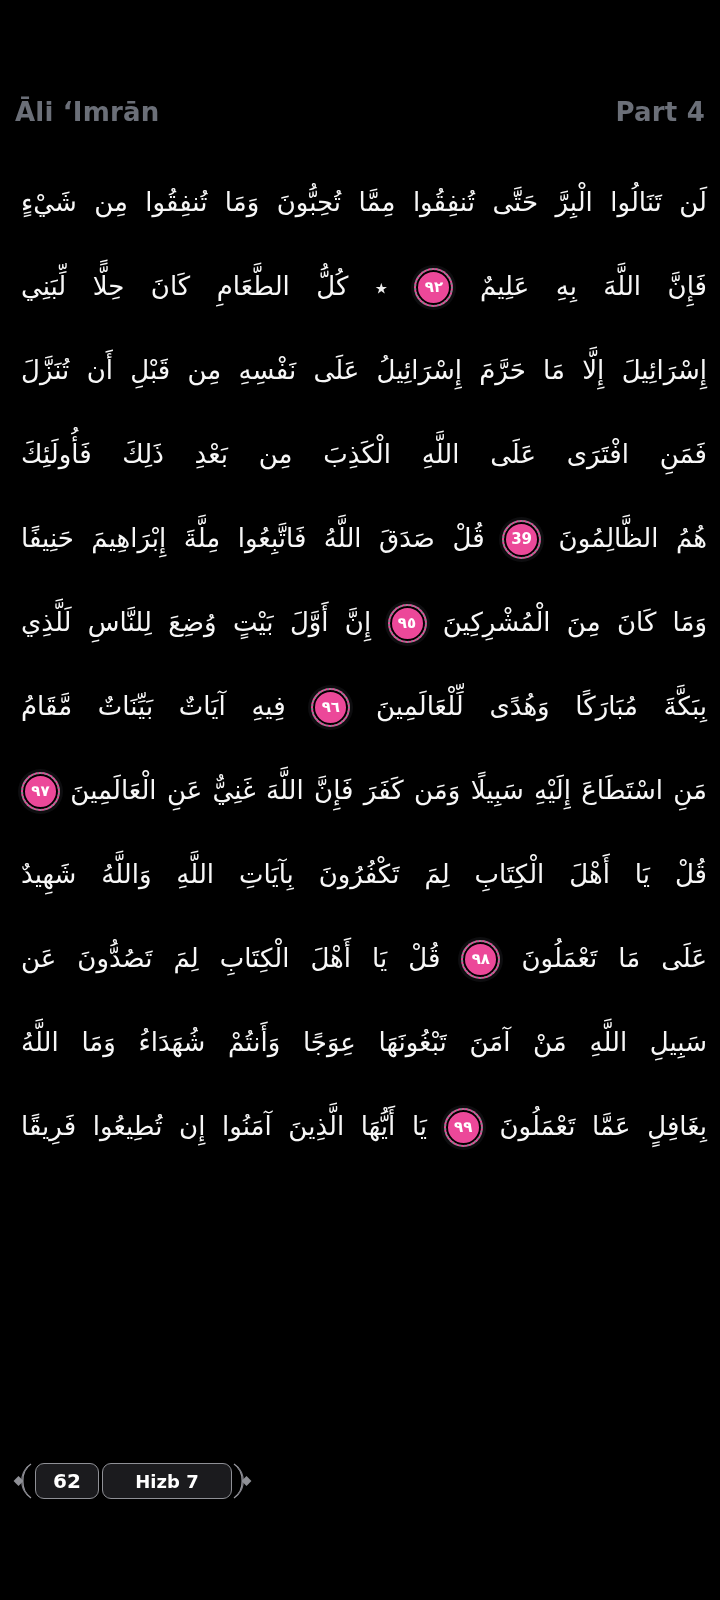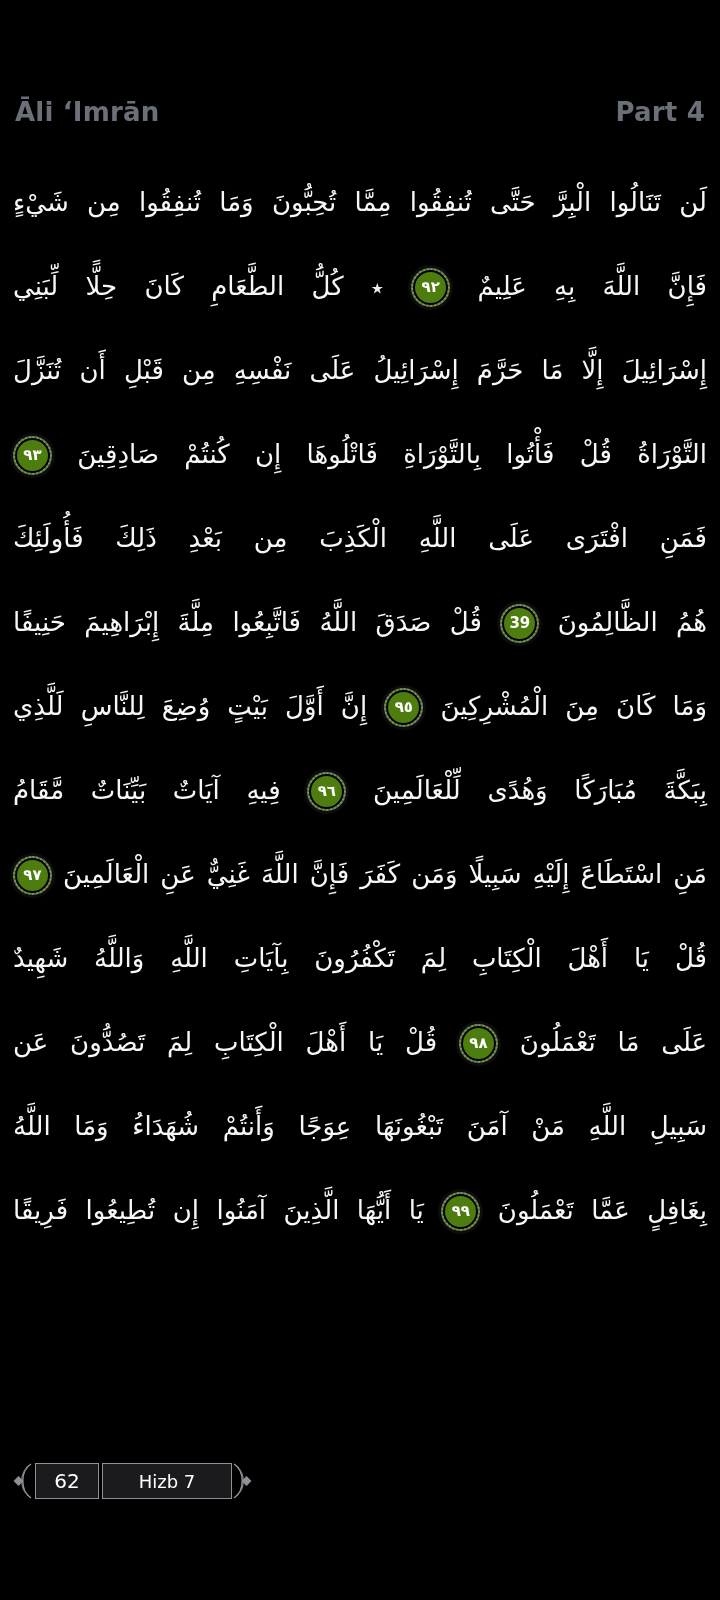--- a/index.html
+++ b/index.html
@@ -6,58 +6,57 @@
   body{width:720px;height:1600px;background:#000;overflow:hidden;
        font-family:"DejaVu Sans",sans-serif;}
   .screen{position:relative;width:720px;height:1600px;background:#000;}
 
   
   .header{position:absolute;top:97px;left:15px;right:15px;
           display:flex;justify-content:space-between;align-items:baseline;}
   .header .hdr-txt{font-size:26px;font-weight:700;color:#6b6f78;letter-spacing:.2px;}
 
   
-  .page-lines{position:absolute;top:160px;left:13px;right:13px;}
+  .page-lines{position:absolute;top:160px;left:21px;right:13px;}
   .qline{height:84px;line-height:84px;direction:rtl;unicode-bidi:plaintext;
          text-align:justify;text-align-last:justify;-moz-text-align-last:justify;
          font-size:26px;color:#f7f7f7;font-weight:500;
          font-family:"DejaVu Sans",sans-serif;white-space:normal;}
   .ayah-marker{display:inline-flex;align-items:center;justify-content:center;
          width:35px;height:35px;border-radius:50%;
-         border:2px dotted #85858c;background:#4d7c0f;
+         border:2px dotted #85858c;background:#ec4899;
          box-shadow:0 0 0 3px #0d0d0f, inset 0 0 0 2px #000;
          color:#fff;font-size:15px;font-weight:700;line-height:1;
          vertical-align:middle;direction:rtl;}
   .rub{font-size:24px;color:#ededed;vertical-align:middle;}
 
   
   .footer{position:absolute;top:1461px;left:13px;height:40px;
           display:flex;align-items:center;}
   .ornament{display:block;}
   .seg-box{height:34px;border:1px solid #8f9096;background:#1b1b1e;
-           border-radius:0;display:flex;align-items:center;justify-content:center;
-           color:#fff;font-weight:400;}
+           border-radius:9px;display:flex;align-items:center;justify-content:center;
+           color:#fff;font-weight:700;}
   .seg-page{width:62px;font-size:20px;margin-left:2px;}
   .seg-hizb{width:128px;font-size:18px;margin-left:3px;margin-right:0;}
 </style>
 </head>
 <body>
 
 <div class="screen">
 
   <div class="header">
     <span class="hdr-txt">Āli ‘Imrān</span>
     <span class="hdr-txt">Part 4</span>
   </div>
 
   <div class="page-lines">
       <div class="qline"><span>لَن تَنَالُوا الْبِرَّ حَتَّى تُنفِقُوا مِمَّا تُحِبُّونَ وَمَا تُنفِقُوا مِن شَيْءٍ</span></div>
       <div class="qline"><span>فَإِنَّ اللَّهَ بِهِ عَلِيمٌ</span> <span class="ayah-marker">٩٢</span> <span class="rub">٭</span> <span>كُلُّ الطَّعَامِ كَانَ حِلًّا لِّبَنِي</span></div>
       <div class="qline"><span>إِسْرَائِيلَ إِلَّا مَا حَرَّمَ إِسْرَائِيلُ عَلَى نَفْسِهِ مِن قَبْلِ أَن تُنَزَّلَ</span></div>
-      <div class="qline"><span>التَّوْرَاةُ قُلْ فَأْتُوا بِالتَّوْرَاةِ فَاتْلُوهَا إِن كُنتُمْ صَادِقِينَ</span> <span class="ayah-marker">٩٣</span></div>
       <div class="qline"><span>فَمَنِ افْتَرَى عَلَى اللَّهِ الْكَذِبَ مِن بَعْدِ ذَلِكَ فَأُولَئِكَ</span></div>
       <div class="qline"><span>هُمُ الظَّالِمُونَ</span> <span class="ayah-marker">39</span> <span>قُلْ صَدَقَ اللَّهُ فَاتَّبِعُوا مِلَّةَ إِبْرَاهِيمَ حَنِيفًا</span></div>
       <div class="qline"><span>وَمَا كَانَ مِنَ الْمُشْرِكِينَ</span> <span class="ayah-marker">٩٥</span> <span>إِنَّ أَوَّلَ بَيْتٍ وُضِعَ لِلنَّاسِ لَلَّذِي</span></div>
       <div class="qline"><span>بِبَكَّةَ مُبَارَكًا وَهُدًى لِّلْعَالَمِينَ</span> <span class="ayah-marker">٩٦</span> <span>فِيهِ آيَاتٌ بَيِّنَاتٌ مَّقَامُ</span></div>
       <div class="qline"><span>مَنِ اسْتَطَاعَ إِلَيْهِ سَبِيلًا وَمَن كَفَرَ فَإِنَّ اللَّهَ غَنِيٌّ عَنِ الْعَالَمِينَ</span> <span class="ayah-marker">٩٧</span></div>
       <div class="qline"><span>قُلْ يَا أَهْلَ الْكِتَابِ لِمَ تَكْفُرُونَ بِآيَاتِ اللَّهِ وَاللَّهُ شَهِيدٌ</span></div>
       <div class="qline"><span>عَلَى مَا تَعْمَلُونَ</span> <span class="ayah-marker">٩٨</span> <span>قُلْ يَا أَهْلَ الْكِتَابِ لِمَ تَصُدُّونَ عَن</span></div>
       <div class="qline"><span>سَبِيلِ اللَّهِ مَنْ آمَنَ تَبْغُونَهَا عِوَجًا وَأَنتُمْ شُهَدَاءُ وَمَا اللَّهُ</span></div>
       <div class="qline"><span>بِغَافِلٍ عَمَّا تَعْمَلُونَ</span> <span class="ayah-marker">٩٩</span> <span>يَا أَيُّهَا الَّذِينَ آمَنُوا إِن تُطِيعُوا فَرِيقًا</span></div>
     </div>

